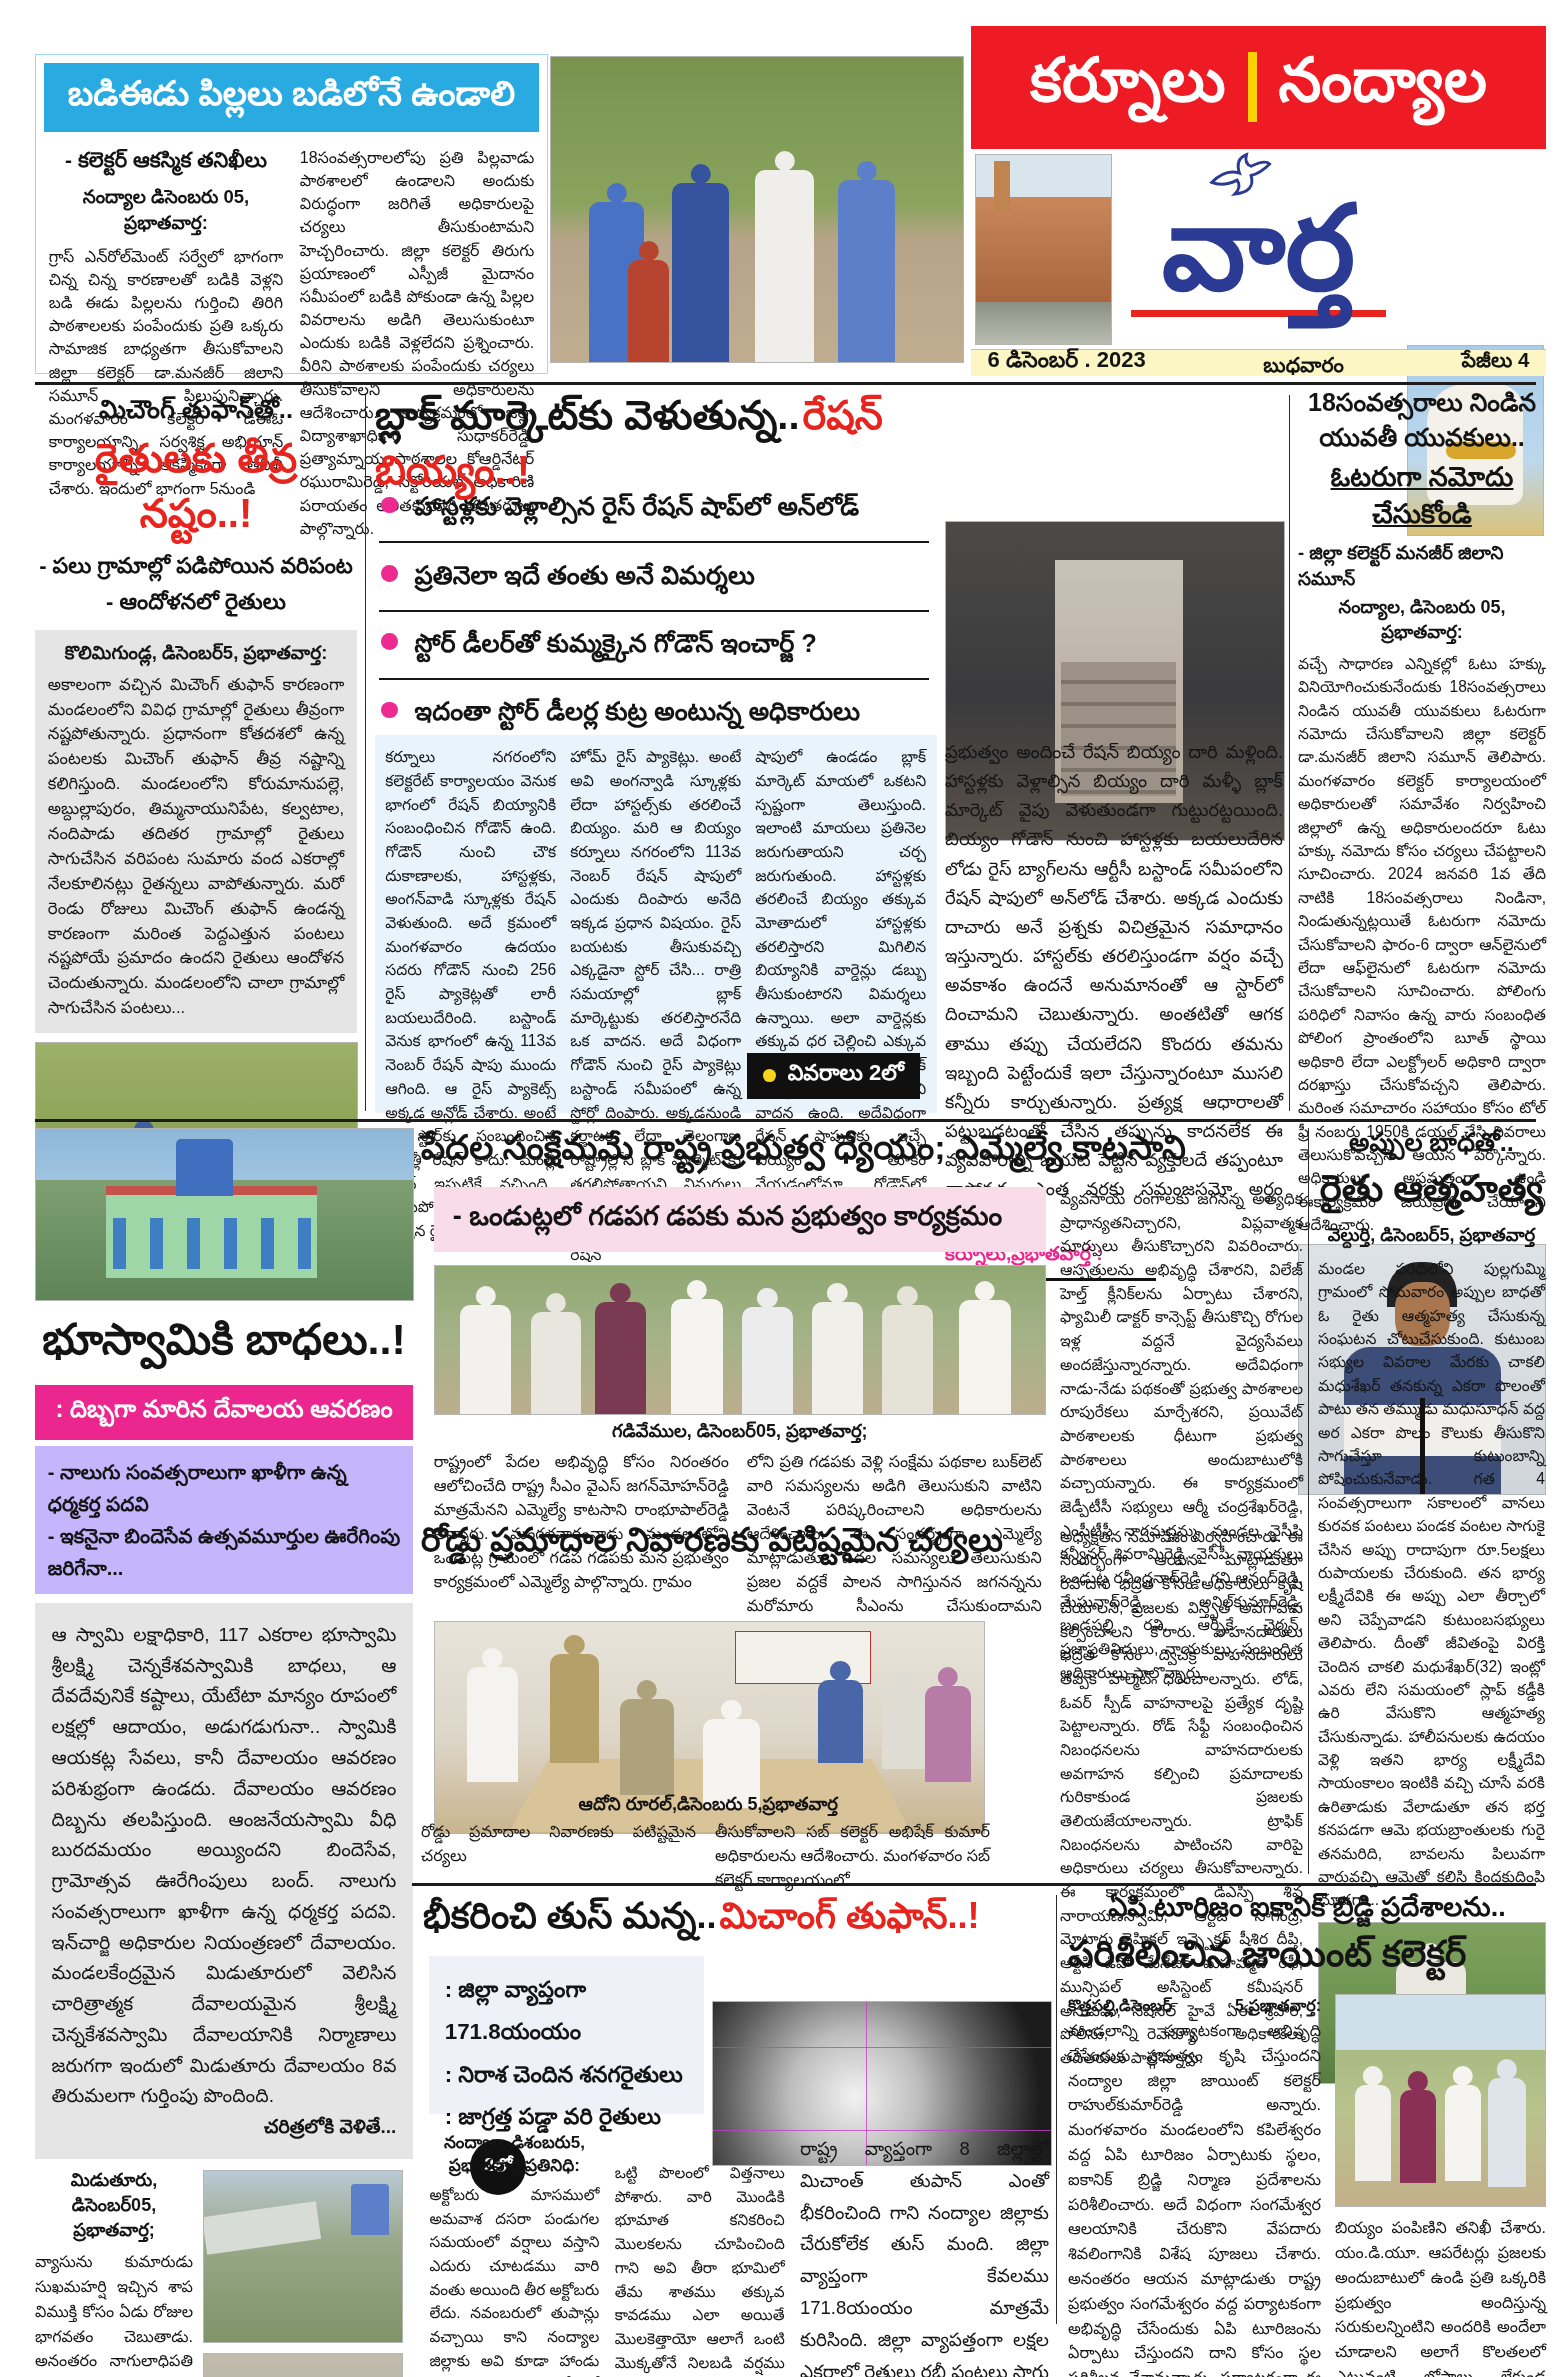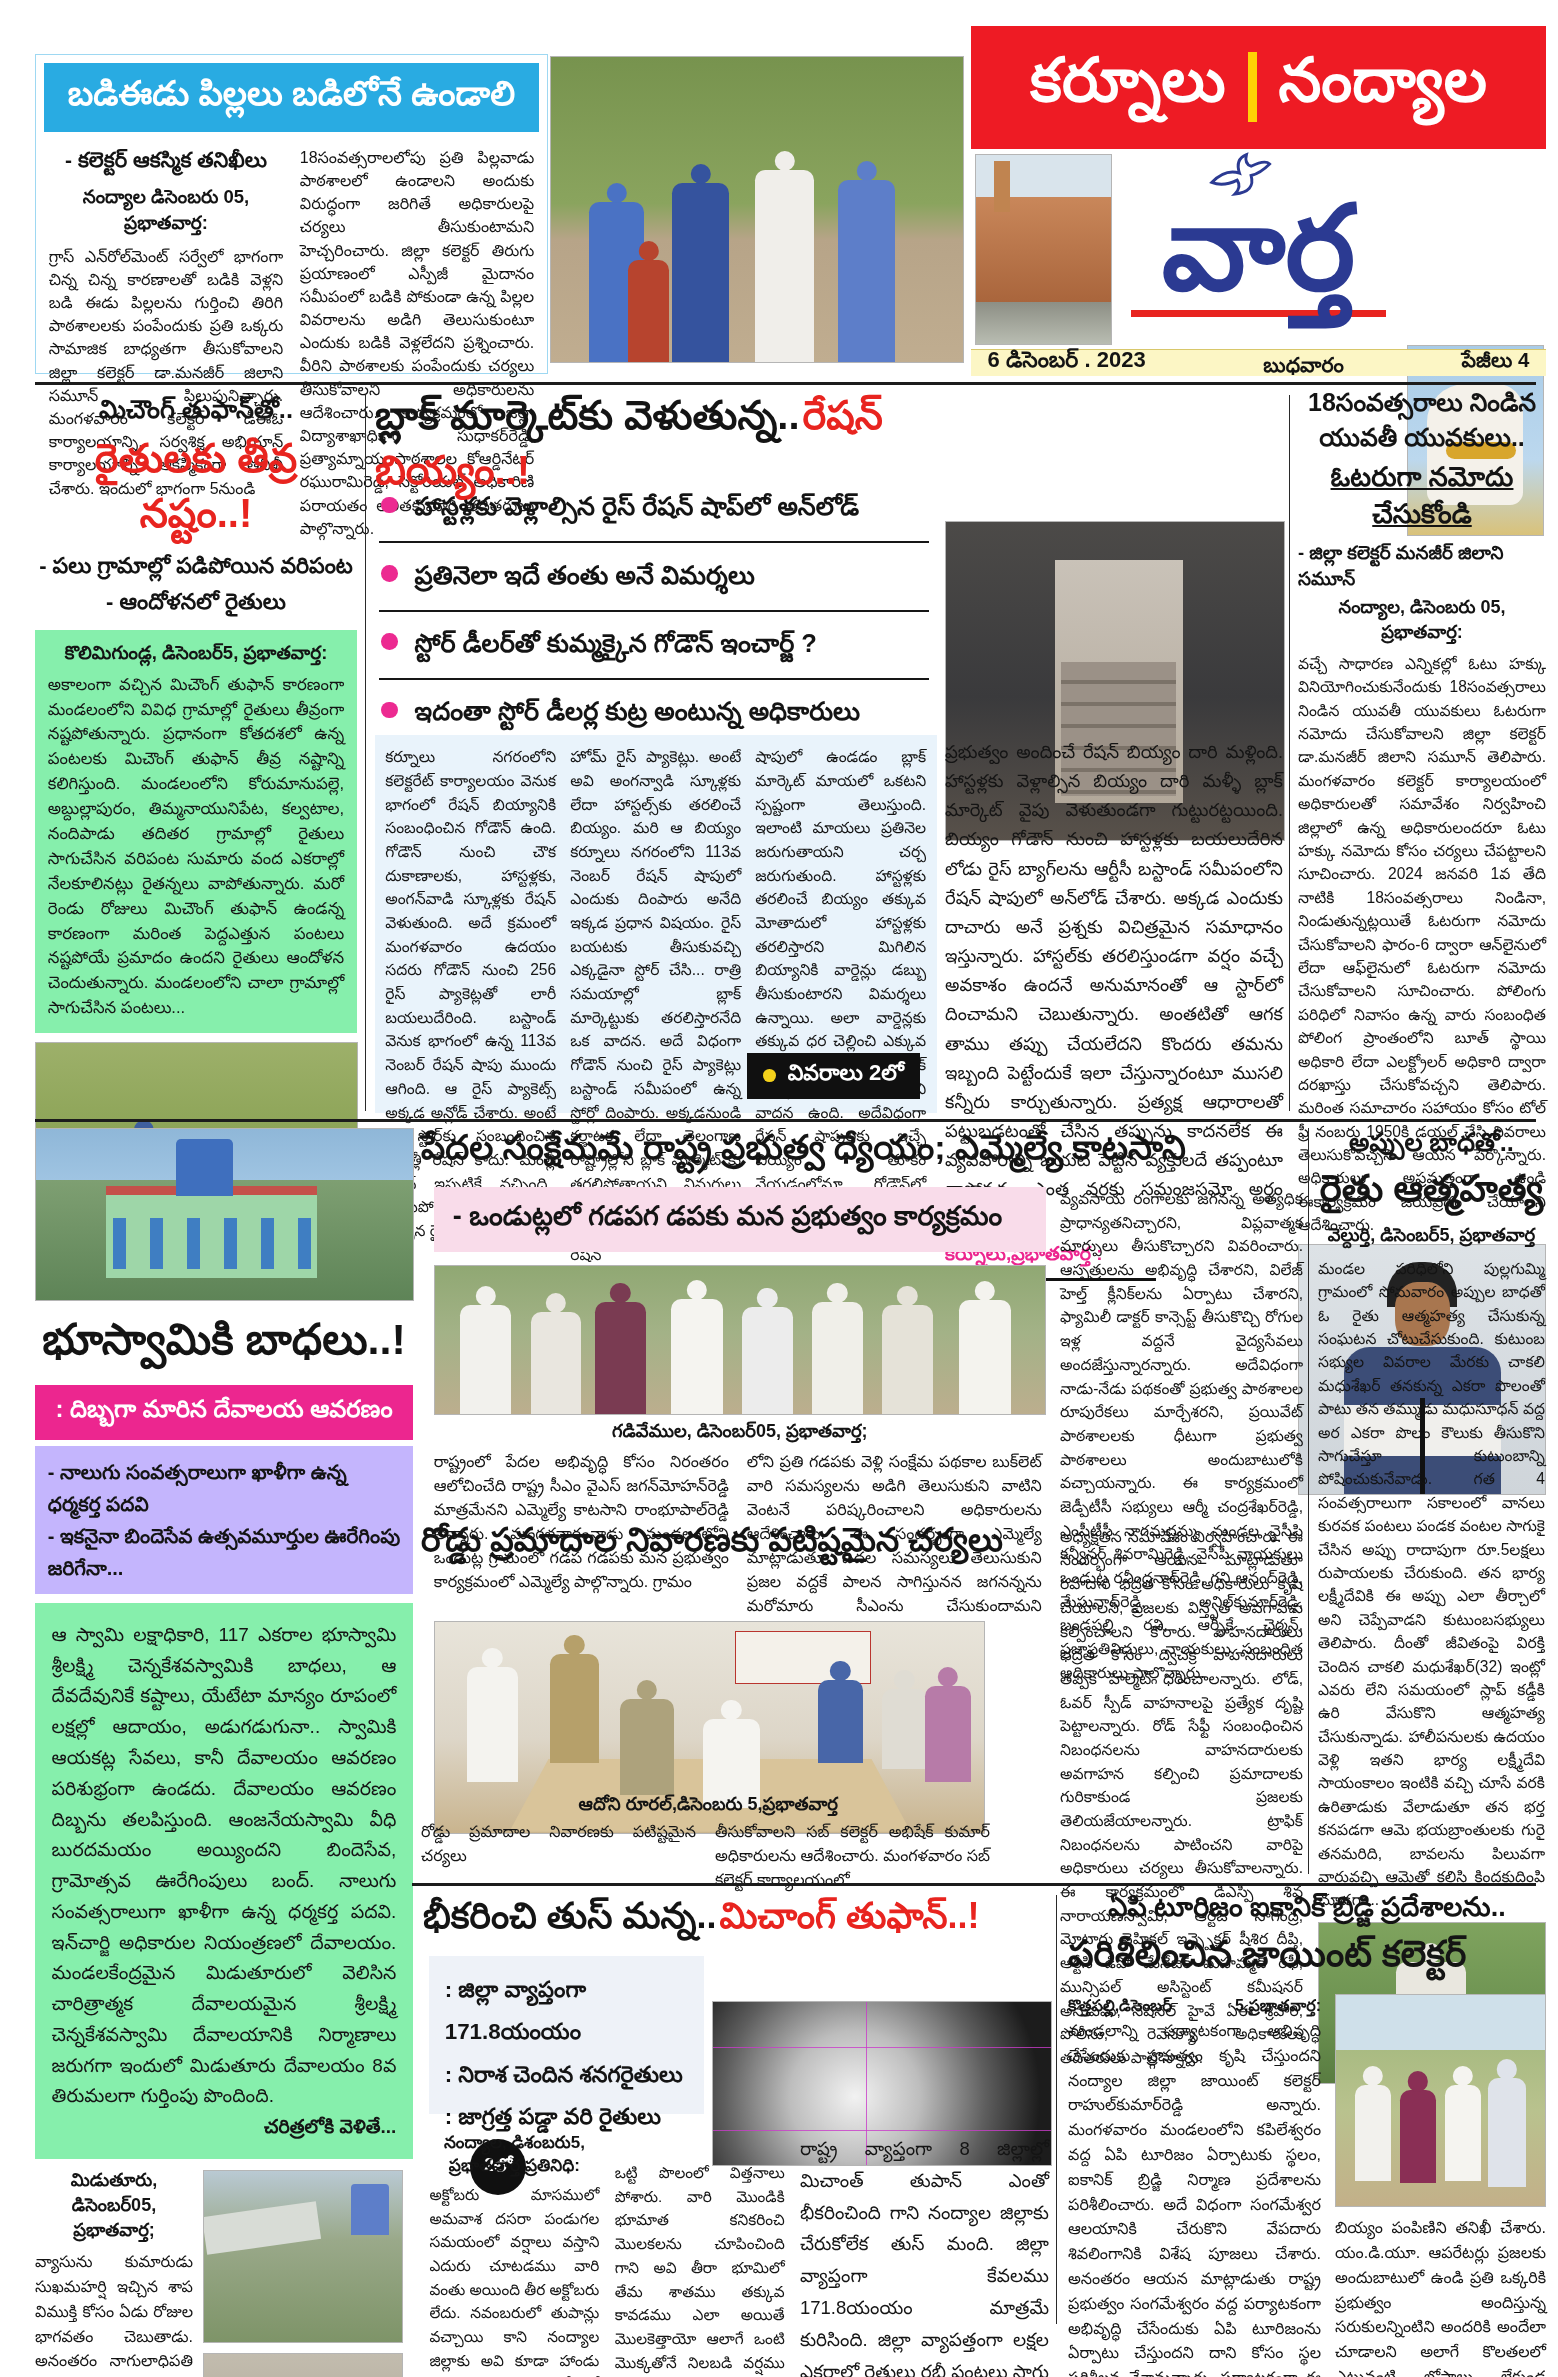--- a/index.html
+++ b/index.html
@@ -20,21 +20,21 @@
   .mh-red{display:flex;align-items:center;justify-content:center;background:#ee1b24;
           color:#fff;font-weight:bold;}
   .mh-sep{display:inline-block;width:9px;height:70px;background:#ffd105;margin:0 22px;}
   .mh-logo{color:#2b3a92;font-weight:bold;line-height:1;}
   .mh-strip{display:flex;align-items:center;justify-content:space-between;
             background:#fcf6c5;border-top:1.3px solid #d8c76a;}
   
   .red{color:#e8241f;}
   .pink-banner{background:#ec268f;color:#fff;font-weight:bold;text-align:center;}
   .gray-box{background:#c4b5fd;font-weight:bold;}
-  .cream{background:#86efac;}
+  .cream{background:#e5e5e5;}
   .lblue{background:#e9f3fb;}
   .pill-dot{display:inline-block;width:16.6px;height:16.6px;border-radius:50%;background:#ec2a91;
             margin-right:16.6px;flex:0 0 auto;margin-top:11.5px;}
   .bullet{display:flex;border-bottom:2.6px solid #161616;padding:10.2px 2.6px 12.8px 2.6px;}
   .black-box{background:#101010;color:#fff;font-weight:bold;display:inline-flex;align-items:center;}
   .ydot{display:inline-block;width:12.8px;height:12.8px;border-radius:50%;background:#f5d21b;margin-right:11.5px;}
   .badge-circ{display:flex;align-items:center;justify-content:center;background:#101010;color:#fff;
               border-radius:50%;font-weight:bold;}
   .cols{display:flex;}
 </style>

